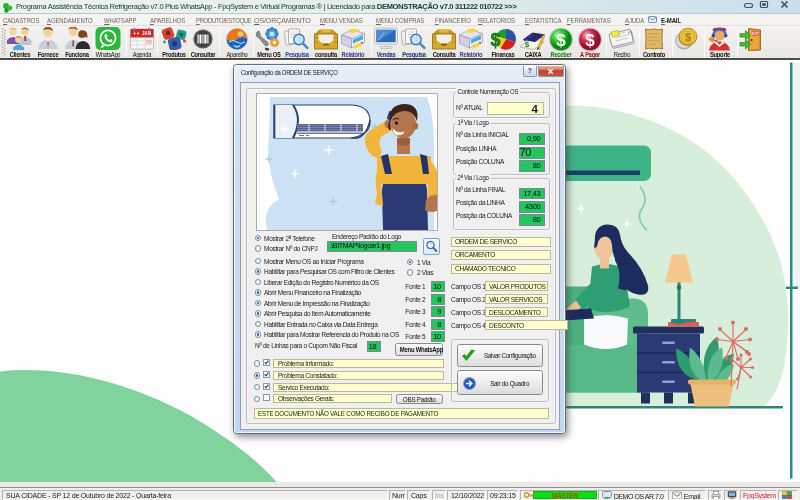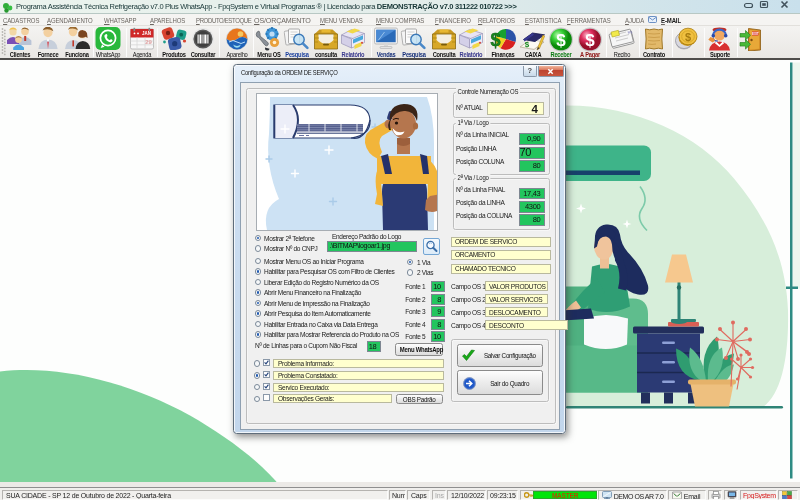--- a/index.html
+++ b/index.html
@@ -665,40 +665,41 @@
               <path d="M0.6 2.4 L2 3.9 L4.4 0.6" fill="none" stroke="#23427a" stroke-width="1.1"></path>
             </svg>
           </div>
 <div class="yfld" style="left:32.5px;top:288.6px;width:171px;height:9px;line-height:7.5px;padding-left:3px;padding-left:4px"><span class="ts">Problema Constatado:</span></div>
 <div class="rad" style="left:13.3px;top:301.5px"></div>
 <div class="chk" style="left:22.5px;top:300.2px">
             <svg width="5" height="5" viewBox="0 0 5 5" style="display:block;margin:0 auto">
               <path d="M0.6 2.4 L2 3.9 L4.4 0.6" fill="none" stroke="#23427a" stroke-width="1.1"></path>
             </svg>
           </div>
-<div class="yfld" style="left:32.5px;top:300.2px;width:171px;height:9px;line-height:7.5px;padding-left:3px;padding-left:4px"><span class="ts">Servico Executado:</span></div>
+<div class="yfld" style="left:32.5px;top:300.2px;width:198px;height:9px;line-height:7.5px;padding-left:3px;padding-left:4px"><span class="ts">Servico Executado:</span></div>
 <div class="rad" style="left:13.3px;top:313.2px"></div>
 <div class="chk" style="left:22.5px;top:311.9px"></div>
 <div class="yfld" style="left:32.5px;top:311.9px;width:119px;height:9px;line-height:7.5px;padding-left:3px;padding-left:4px"><span class="ts">Observações Gerais:</span></div>
 <div class="btn" style="left:155.5px;top:311px;width:46.5px;height:10px;line-height:9px;font-size:7px"><span class="ts" style="transform:scaleX(0.9);transform-origin:50% 50%">OBS Padrão</span></div>
 <div class="gb" style="left:210px;top:256px;width:98px;height:63px"></div>
 <div class="btn" style="left:216px;top:261px;width:86.5px;height:23px">
             <svg style="position:absolute;left:3px;top:4px" width="15" height="14" viewBox="0 0 15 14">
               <path d="M1.5 7 L5.5 11.5 L13.5 1.5 L10.5 1 L5.5 7.5 L3.5 5.5 Z" fill="#18a818" stroke="#0c7a0c" stroke-width="0.6"></path>
             </svg>
             <div style="position:absolute;left:20px;top:7px;width:64px;font-size:7px;letter-spacing:-0.3px"><span class="ts" style="transform:scaleX(0.9);transform-origin:50% 50%">Salvar Configuração</span></div>
           </div>
 <div class="btn" style="left:216px;top:287.5px;width:86.5px;height:25px">
             <svg style="position:absolute;left:5px;top:6px" width="13" height="13" viewBox="0 0 13 13">
               <circle cx="6.5" cy="6.5" r="6" fill="#1f58c8" stroke="#123a88" stroke-width="0.7"></circle>
               <circle cx="6.5" cy="6.5" r="6" fill="none" stroke="#fff" stroke-opacity="0.35" stroke-width="1.4"></circle>
               <path d="M3 6.5 L8 6.5 M6 3.8 L8.8 6.5 L6 9.2" fill="none" stroke="#fff" stroke-width="1.5"></path>
             </svg>
             <div style="position:absolute;left:22px;top:9px;width:60px;font-size:7px;letter-spacing:-0.3px"><span class="ts" style="transform:scaleX(0.9);transform-origin:50% 50%">Sair do Quadro</span></div>
           </div>
+<div class="yfld" style="left:13.5px;top:325px;width:295px;height:11.5px;line-height:10px;padding-left:3px;font-size:8px;letter-spacing:-0.25px;color:#0c2a0c"><span class="ts" style="transform:scaleX(0.78)">ESTE DOCUMENTO NÃO VALE COMO RECIBO DE PAGAMENTO</span></div>
 </div>
 </div>
 </div>
 <div class="abs" style="left:0;top:481.5px;width:800px;height:6px;background:#eceae7"></div>
 <div id="statusbar">
 <div class="sp" style="left:2px;width:386px;">SUA CIDADE - SP 12 de Outubro de 2022 - Quarta-feira</div>
 <div class="sp" style="left:389px;width:17px;padding-left:2px">Num</div>
 <div class="sp" style="left:407px;width:23px;padding-left:3px">Caps</div>
 <div class="sp" style="left:432px;width:14px;color:#a8a8a8;padding-left:2px">Ins</div>
 <div class="sp" style="left:447px;width:39px;padding-left:3px">12/10/2022</div>

